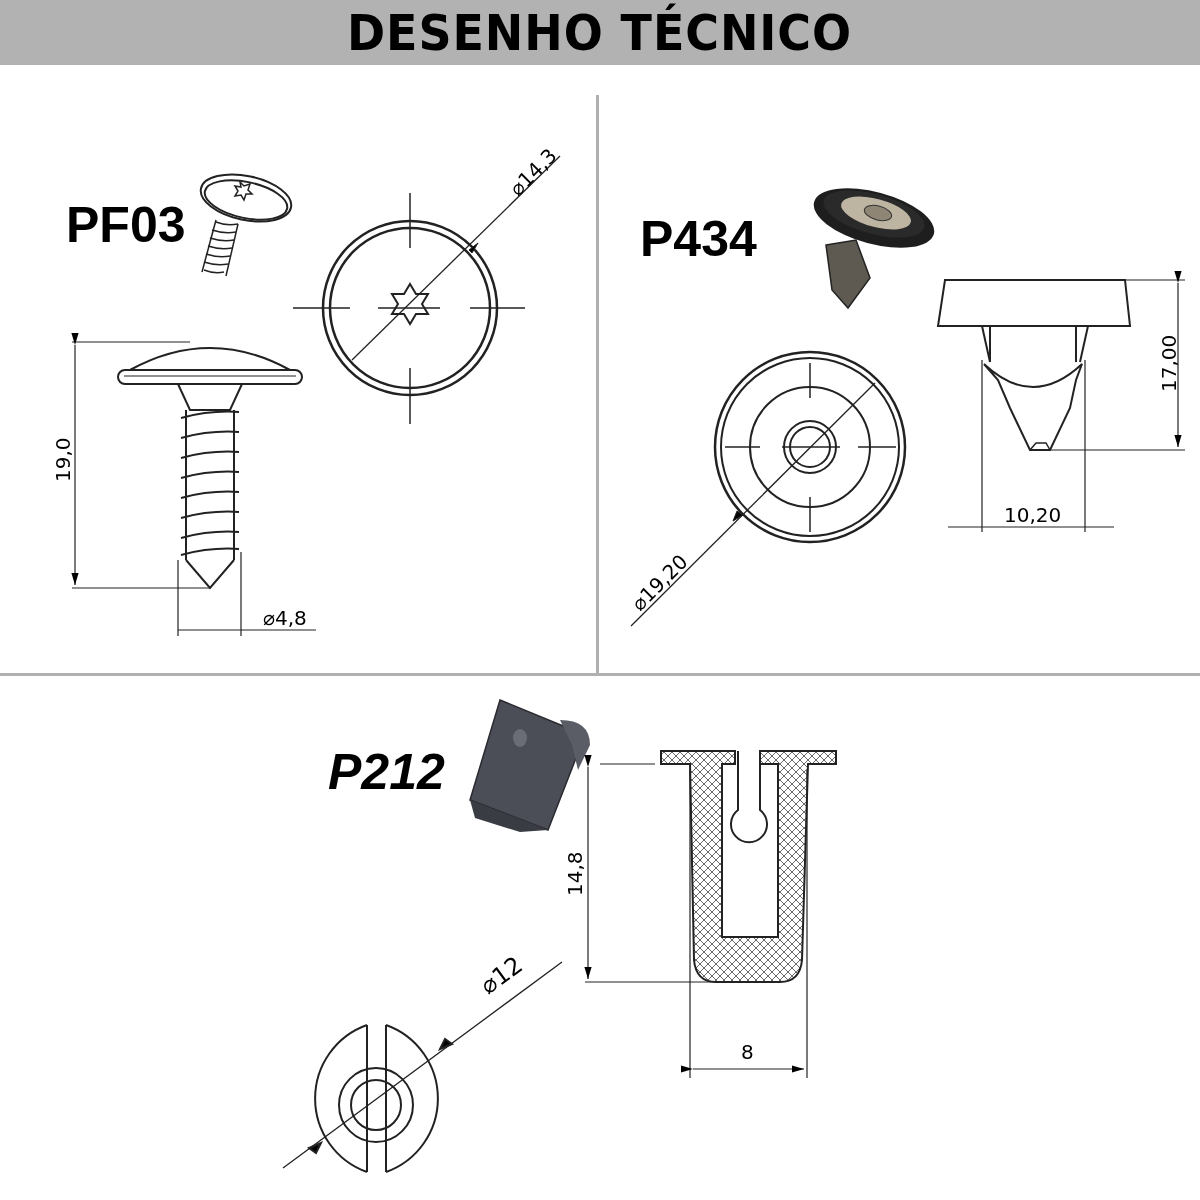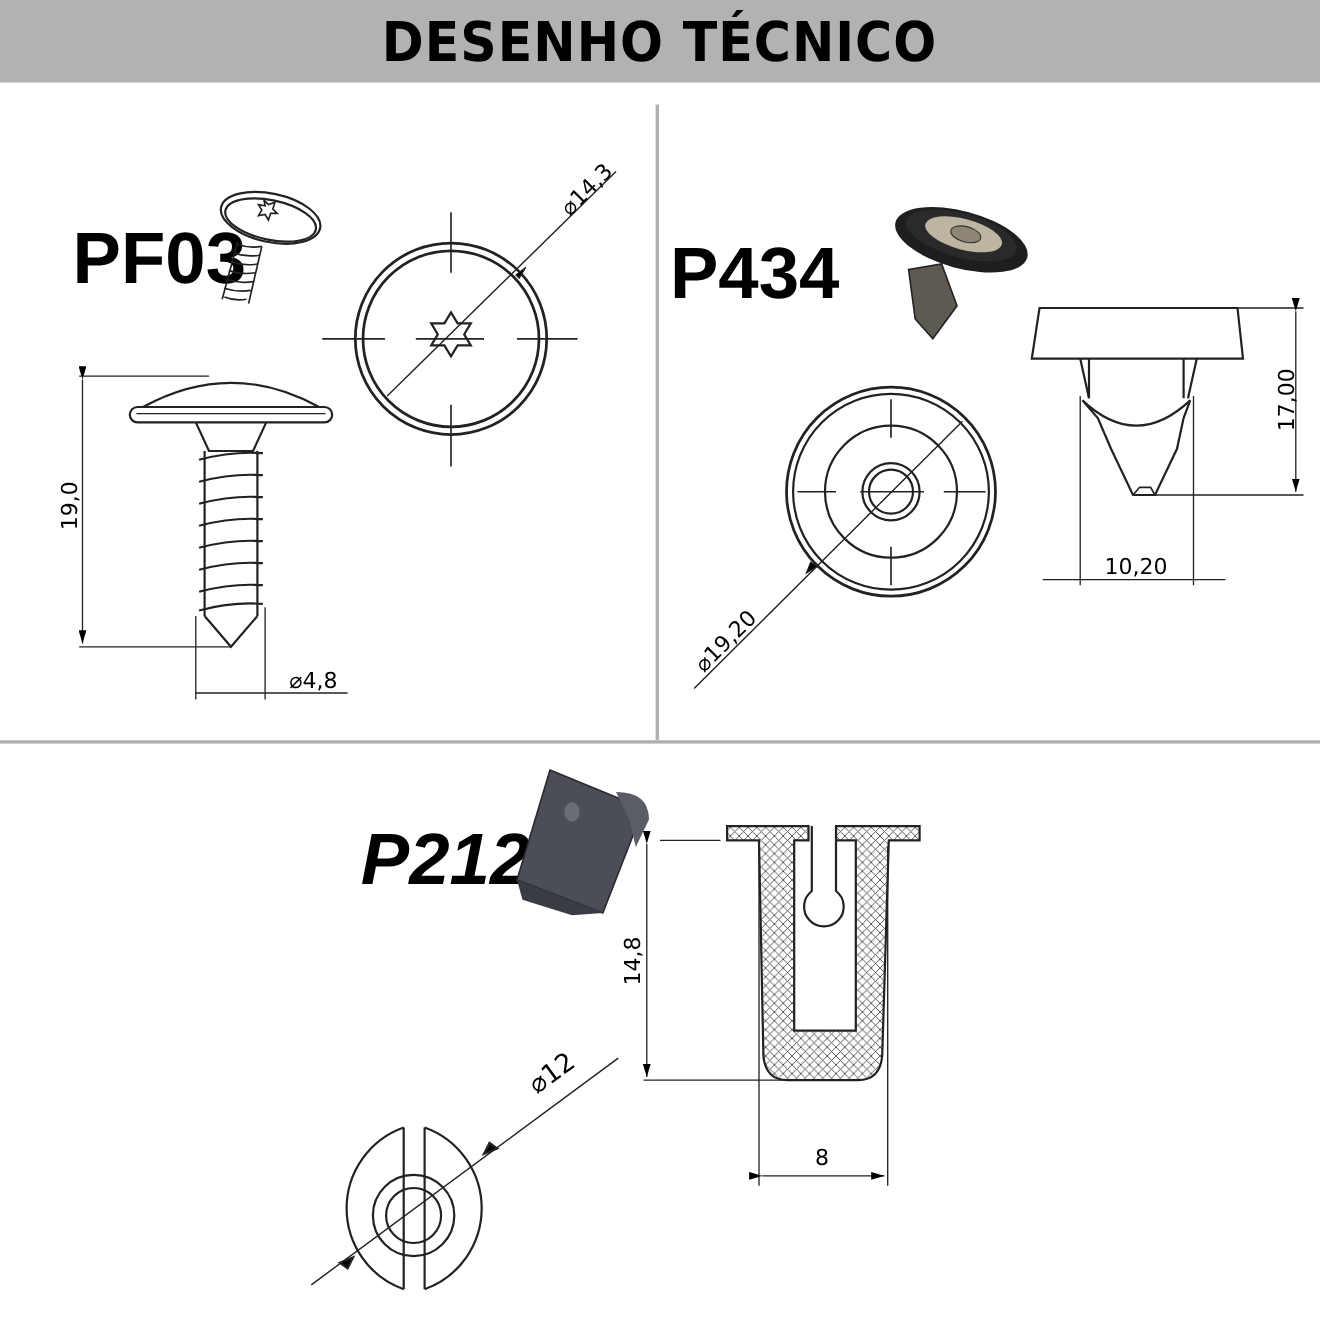--- a/index.html
+++ b/index.html
@@ -1,35 +1,35 @@
 <!DOCTYPE html>
 <html><head>
 <meta charset="utf-8">
 <style>
   html,body{margin:0;padding:0;background:#ffffff;}
   body{width:1200px;height:1200px;position:relative;overflow:hidden;font-family:"DejaVu Sans",sans-serif;}
-  .header{position:absolute;left:0;top:0;width:1200px;height:75px;background:#b2b2b2;display:flex;align-items:center;justify-content:center;}
+  .header{position:absolute;left:0;top:0;width:1200px;height:65px;background:#b2b2b2;display:flex;align-items:center;justify-content:center;}
   .header h1{margin:0;font-family:"DejaVu Sans",sans-serif;font-weight:900;font-size:50px;letter-spacing:1px;color:#000;transform:scaleX(0.92);}
   .vdiv{position:absolute;left:596px;top:95px;width:3px;height:578px;background:#b0b0b0;}
   .hdiv{position:absolute;left:0;top:673px;width:1200px;height:3px;background:#b0b0b0;}
-  .code{position:absolute;font-family:"Liberation Sans",sans-serif;font-weight:bold;font-size:66px;color:#000;}
+  .code{position:absolute;font-family:"Liberation Sans",sans-serif;font-weight:bold;font-size:50px;color:#000;}
   svg.draw{position:absolute;left:0;top:0;}
   .dim{font-family:"DejaVu Sans",sans-serif;font-size:20px;fill:#000;}
 </style>
 </head>
 <body>
 
 <div class="header">
   <h1>DESENHO TÉCNICO</h1>
 </div>
 <div class="vdiv"></div>
 <div class="hdiv"></div>
 
 <div class="code" style="left:66px;top:196px;">PF03</div>
-<div class="code" style="left:609px;top:210px;">P434</div>
+<div class="code" style="left:640px;top:210px;">P434</div>
 <div class="code" style="left:328px;top:743px;font-style:italic;">P212</div>
 
 <svg class="draw" width="1200" height="1200" viewBox="0 0 1200 1200">
   <defs>
     <pattern id="hatch" width="8" height="8" patternUnits="userSpaceOnUse">
       <path d="M0,0 L8,8 M8,0 L0,8" stroke="#444" stroke-width="0.8"></path>
     </pattern>
     <marker id="arr" markerWidth="10" markerHeight="6" refX="10" refY="3" orient="auto">
       <path d="M0,0 L10,3 L0,6 z" fill="#000"></path>
     </marker>

